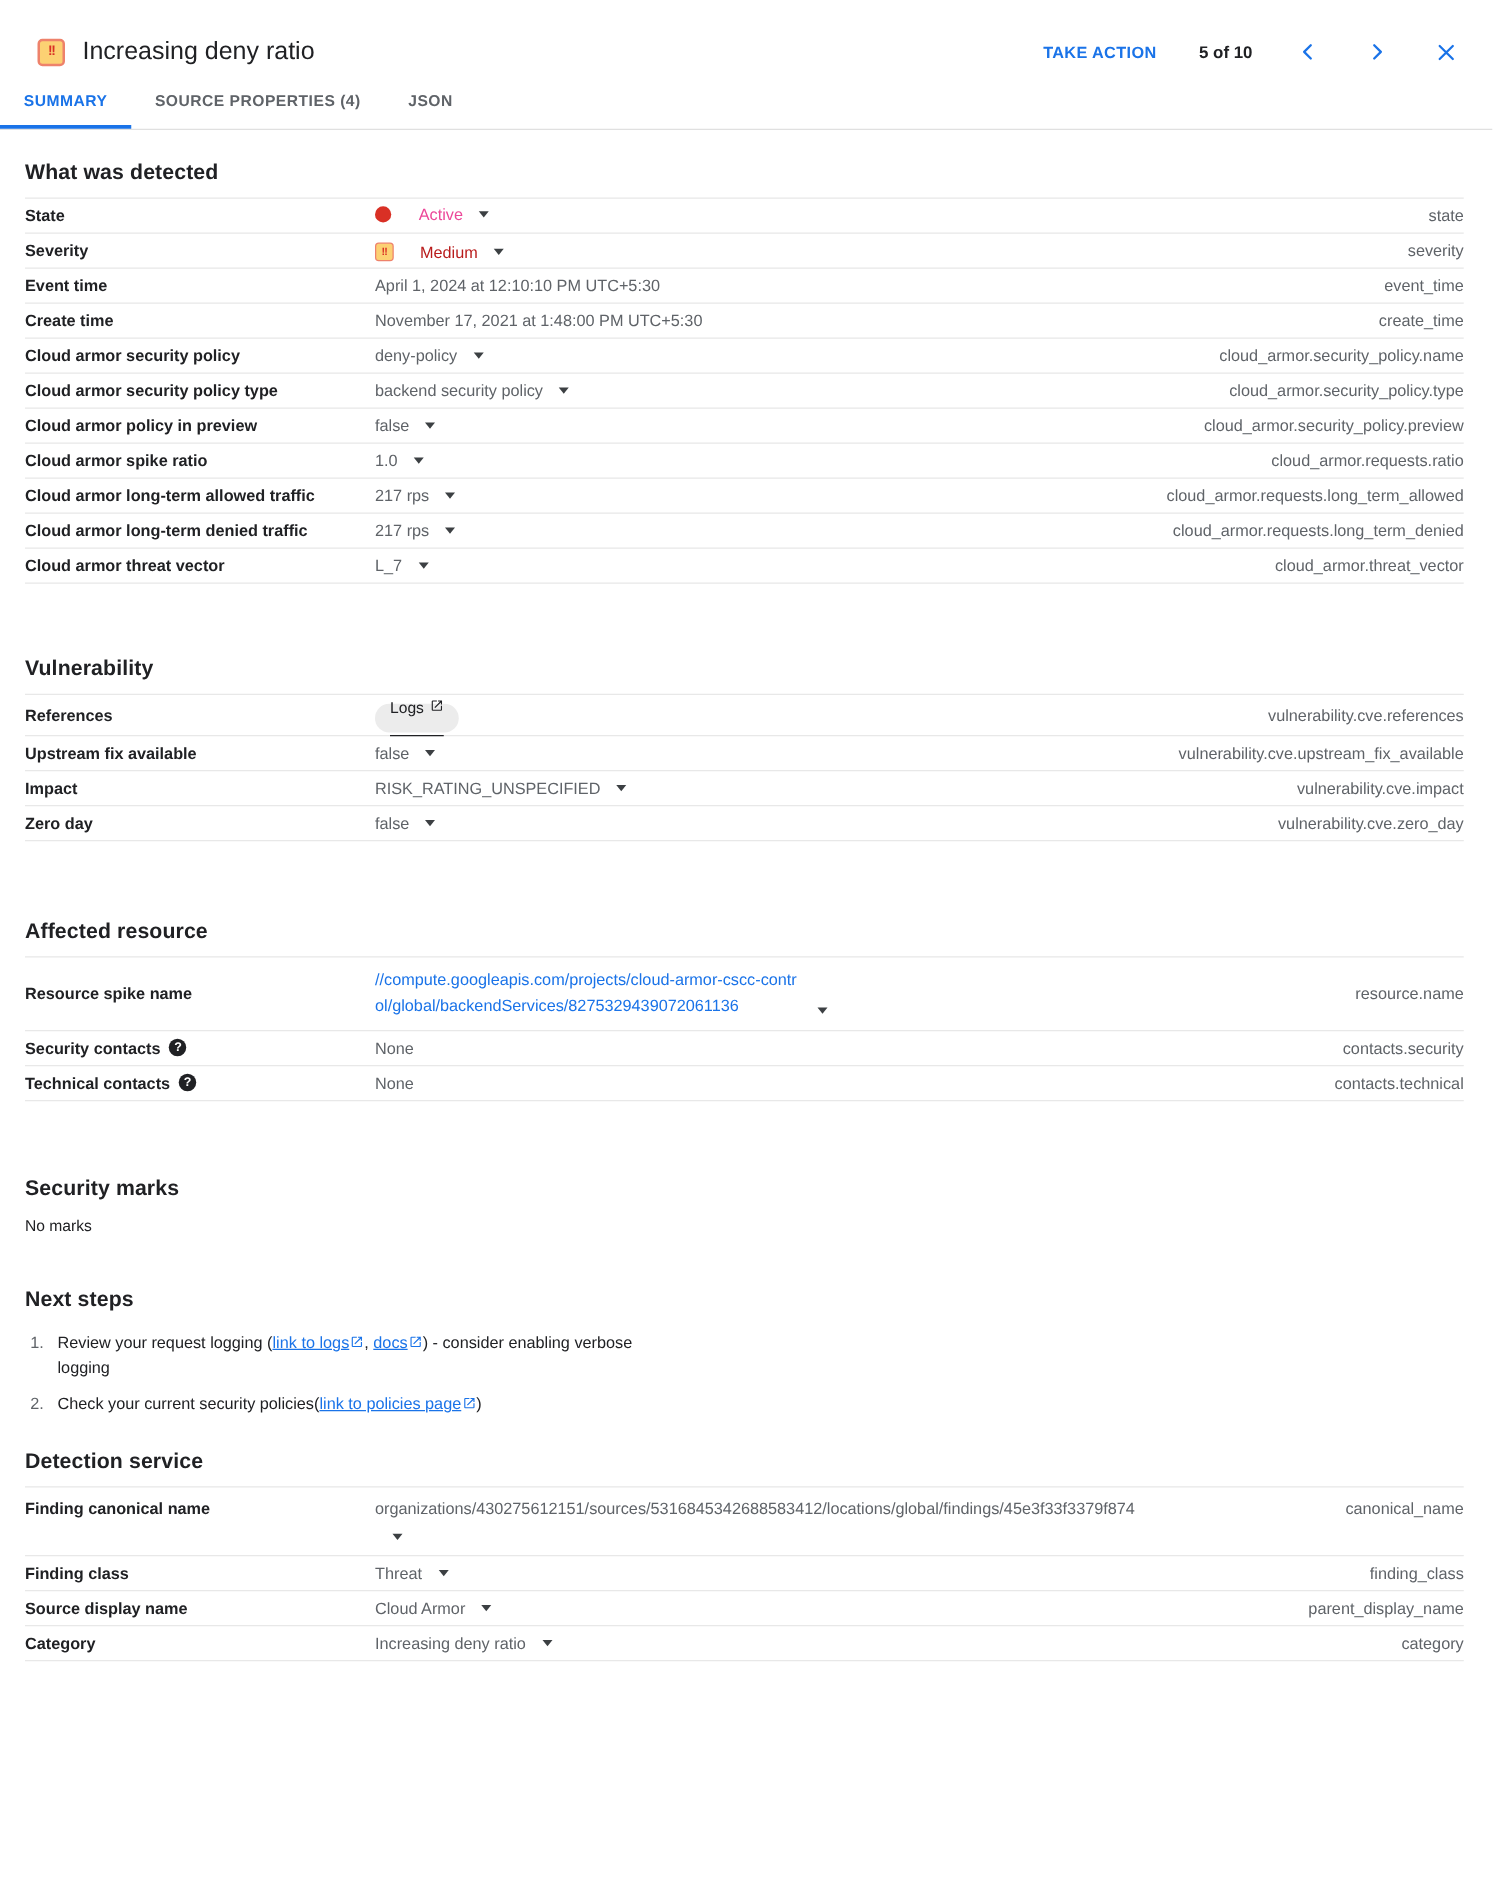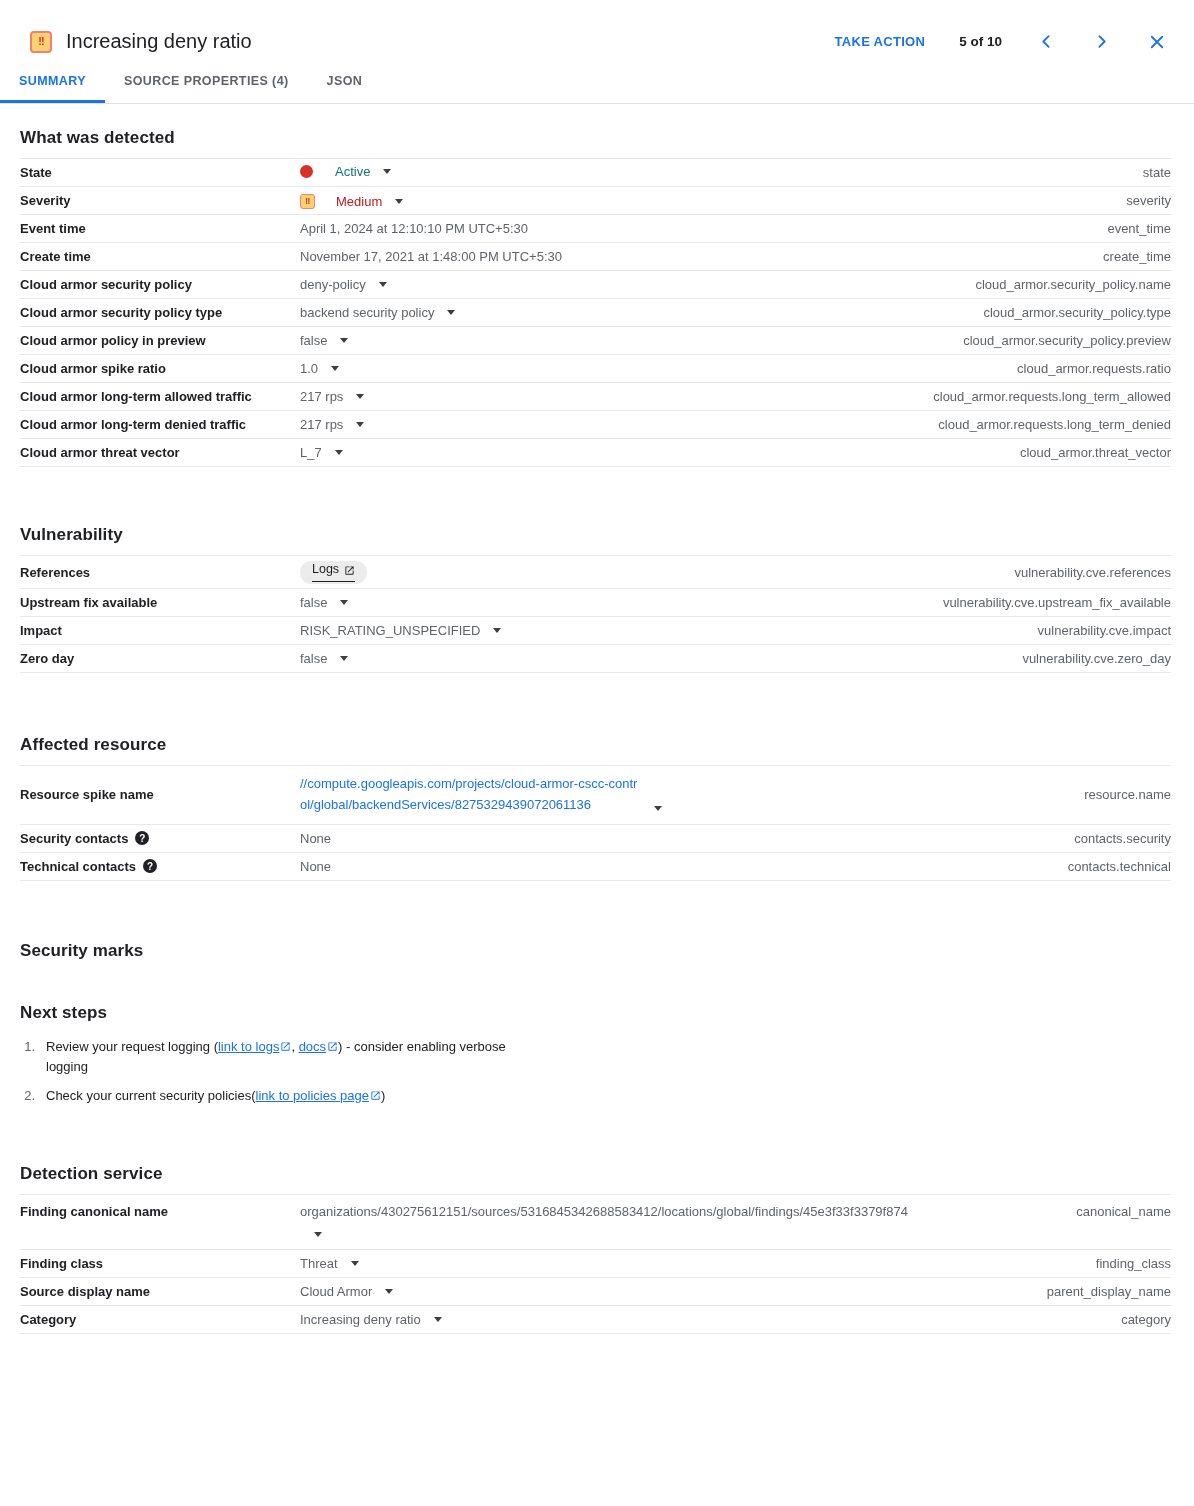--- a/index.html
+++ b/index.html
@@ -52,39 +52,39 @@
   }
   .help {
     width:14px; height:14px; border-radius:50%; background:#202124; color:#fff;
     font-size:10px; font-weight:700; display:inline-flex; align-items:center; justify-content:center;
     margin-left:7px; flex:none;
   }
   .chip {
     background:#ececec; border:none; border-radius:12px; height:23px; padding:0 12px;
     display:inline-flex; align-items:center; cursor:pointer; font-family:inherit;
   }
-  .chip-inner { display:inline-flex; align-items:flex-end; gap:5px; border-bottom:1px solid #202124; padding-bottom:5px; color:#202124; font-size:12.5px; }
+  .chip-inner { display:inline-flex; align-items:flex-start; gap:5px; border-bottom:1px solid #202124; padding-bottom:15px; color:#202124; font-size:12.5px; }
   .link { color:#1a73e8; text-decoration:none; cursor:pointer; }
   .link.u { text-decoration:underline; }
   .wrap-link { display:inline-block; max-width:338px; overflow-wrap:anywhere; word-break:break-all; line-height:1.65; }
   .ext { flex:none; }
   
   .empty-note { font-size:12.5px; color:#202124; margin-top:13px; }
   .steps { margin-top:14px; max-width:520px; }
   .step { display:flex; gap:11px; margin-bottom:9px; line-height:1.55; font-size:13px; color:#202124; }
   .step-num { color:#5f6368; flex:none; width:15px; text-align:right; }
   .step a { display:inline; }
   .step .ext-inline { vertical-align:-1px; margin-left:1px; }
   
   .mt-first { margin-top:24px; }
   .mt-vuln { margin-top:58px; }
   .mt-aff  { margin-top:62px; }
   .mt-marks{ margin-top:60px; }
   .mt-next { margin-top:42px; }
-  .mt-det  { margin-top:58px; }
+  .mt-det  { margin-top:26px; }
   .row-tall { min-height:33px; }
   .row-resource { align-items:flex-end; }
   .row-resource .flabel { align-self:center; }
   .row-resource .fkey { align-self:center; }
   .resource-val { display:flex; align-items:flex-end; gap:16px; padding:5px 0 6px; }
   .resource-val .caret { margin-bottom:5px; }
   .canon-val { padding:5px 0 4px; line-height:1.6; }
   .canon-caret { display:block; margin:9px 0 6px 14px; }
 </style>
 </head>
@@ -123,21 +123,21 @@
 <div class="content">
 
   <h2 class="section-title mt-first">What was detected</h2>
   <div class="ftable">
 
     <div class="frow">
       <div class="flabel">State</div>
       <div class="fvalue">
         <span class="vdd">
           <span class="dot"></span>
-          <span style="color:#0f766e">Active</span>
+          <span style="color:#ec4899">Active</span>
           <span class="caret"></span>
         </span>
       </div>
       <div class="fkey">state</div>
     </div>
 
     <div class="frow">
       <div class="flabel">Severity</div>
       <div class="fvalue">
         <span class="vdd">
@@ -317,20 +317,21 @@
       <div class="flabel">
         <span>Technical contacts</span>
         <span class="help">?</span>
       </div>
       <div class="fvalue">None</div>
       <div class="fkey">contacts.technical</div>
     </div>
   </div>
 
   <h2 class="section-title mt-marks">Security marks</h2>
+  <div class="empty-note">No marks</div>
 
   <h2 class="section-title mt-next">Next steps</h2>
   <div class="steps">
     <div class="step">
       <span class="step-num">1.</span>
       <span>
         <span>Review your request logging (</span><a class="link u">link to logs</a><svg class="ext-inline" width="11" height="11" viewBox="0 0 24 24">
             <path fill="#1a73e8" d="M19 19H5V5h7V3H5a2 2 0 0 0-2 2v14a2 2 0 0 0 2 2h14a2 2 0 0 0 2-2v-7h-2v7zM14 3v2h3.59l-9.83 9.83 1.41 1.41L19 6.41V10h2V3h-7z"></path>
           </svg><span>, </span><a class="link u">docs</a><svg class="ext-inline" width="11" height="11" viewBox="0 0 24 24">
             <path fill="#1a73e8" d="M19 19H5V5h7V3H5a2 2 0 0 0-2 2v14a2 2 0 0 0 2 2h14a2 2 0 0 0 2-2v-7h-2v7zM14 3v2h3.59l-9.83 9.83 1.41 1.41L19 6.41V10h2V3h-7z"></path>

